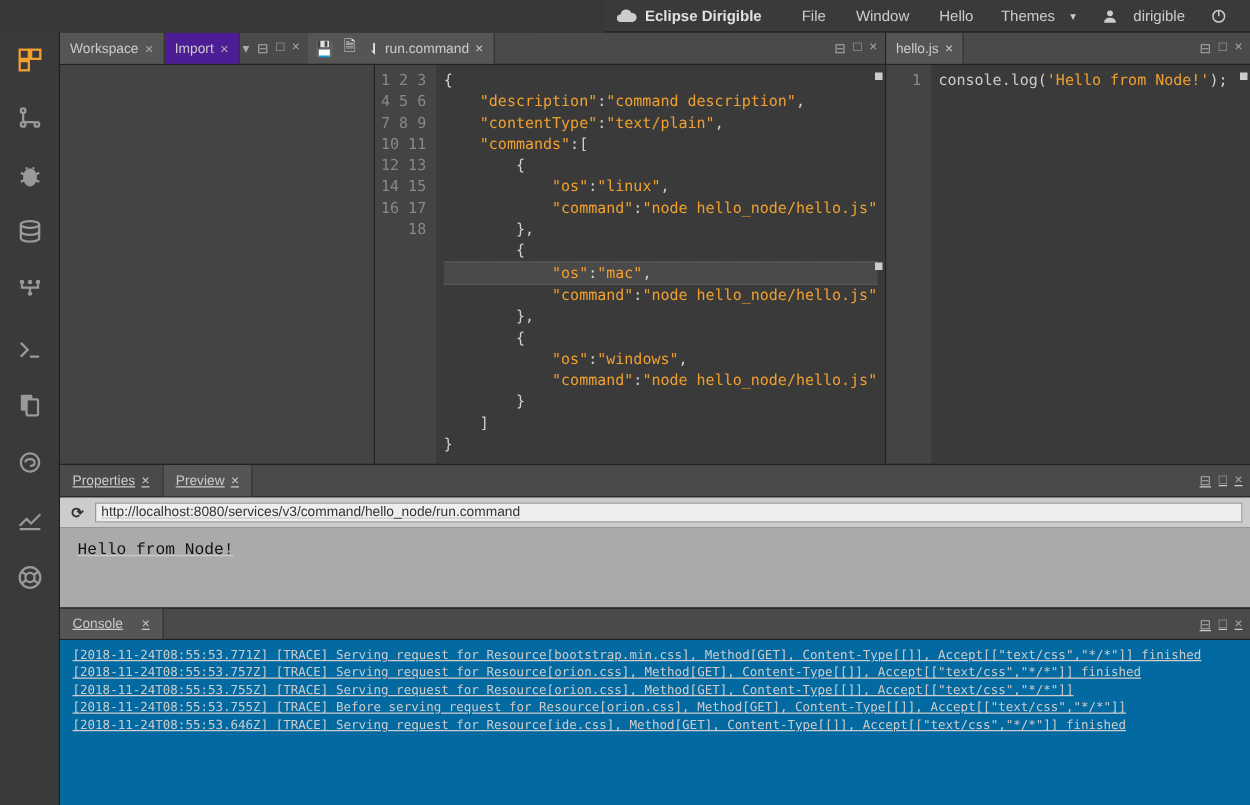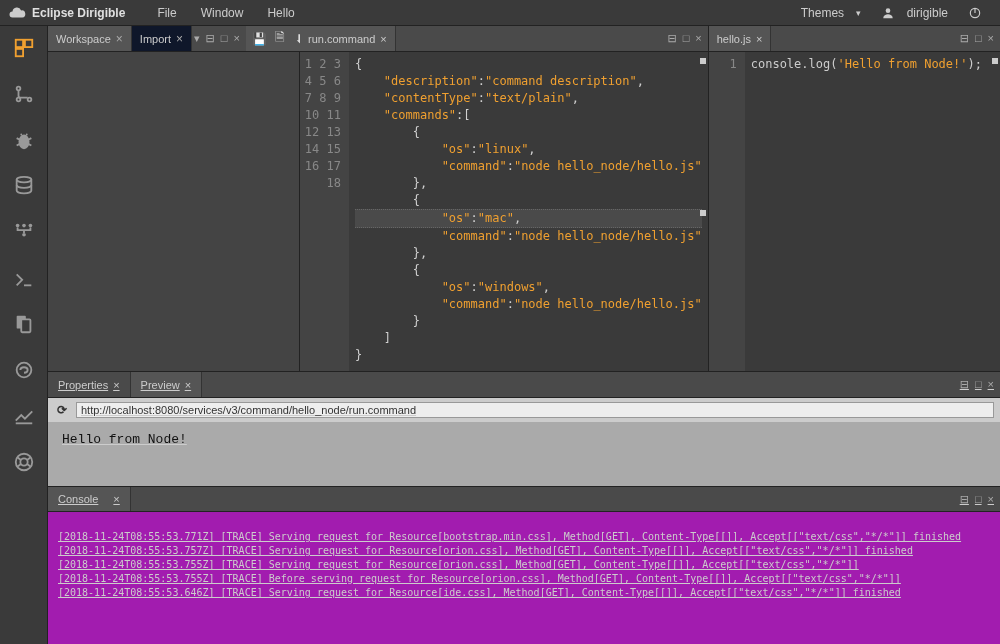--- a/index.html
+++ b/index.html
@@ -1,17 +1,17 @@
 <!DOCTYPE html>
 <html><head>
 <meta charset="utf-8">
 <style>
 * { margin: 0; padding: 0; box-sizing: border-box; }
 body { font-family: Arial, sans-serif; font-size: 12px; background: #2a2a2a; color: #ccc; overflow: hidden; }
-.app { width: 1000px; height: 644px; display: flex; flex-direction: column; background: #383838; }
+.app { width: 1000px; height: 644px; display: flex; flex-direction: column; background: #383838; align-items: flex-end; }
 
 
 .menubar { height: 26px; background: #3a3a3a; display: flex; align-items: center; padding: 0 8px; border-bottom: 1px solid #222; }
 .menubar .brand { display: flex; align-items: center; gap: 6px; margin-right: 20px; color: #e0e0e0; font-weight: bold; }
 .menubar .brand svg { width: 18px; height: 18px; }
 .menubar .menu-item { padding: 0 12px; cursor: pointer; color: #ccc; }
 .menubar .spacer { flex: 1; }
 .menubar .right-item { padding: 0 10px; display: flex; align-items: center; gap: 12px; cursor: pointer; }
 .menubar .caret { font-size: 9px; }
 
@@ -19,21 +19,21 @@
 .main { flex: 1; display: flex; overflow: hidden; }
 .activity-bar { width: 48px; background: #3a3a3a; display: flex; flex-direction: column; align-items: center; padding-top: 8px; gap: 18px; border-right: 1px solid #222; }
 .activity-bar .act-item { width: 28px; height: 28px; display: flex; align-items: center; justify-content: center; cursor: pointer; color: #999; }
 .activity-bar .act-item.active { color: #f0a030; }
 .activity-bar .act-item svg { width: 22px; height: 22px; }
 
 .content { flex: 1; display: flex; flex-direction: column; overflow: hidden; }
 
 
 .tabstrip { height: 26px; background: #4a4a4a; display: flex; align-items: center; border-bottom: 1px solid #222; }
-.tabstrip .tab { padding: 0 8px; height: 100%; display: flex; align-items: center; gap: 5px; background: #0f172a; border-right: 1px solid #333; cursor: pointer; font-size: 11px; }
+.tabstrip .tab { padding: 0 8px; height: 100%; display: flex; align-items: center; gap: 5px; background: #4c1d95; border-right: 1px solid #333; cursor: pointer; font-size: 11px; }
 .tabstrip .tab.active { background: #555; }
 .tabstrip .tab .x { font-size: 12px; color: #aaa; cursor: pointer; }
 .tabstrip .right-controls { margin-left: auto; display: flex; gap: 2px; padding-right: 4px; }
 .tabstrip .right-controls span { font-size: 11px; color: #aaa; cursor: pointer; padding: 0 2px; }
 
 
 .upper { flex: 1; display: flex; overflow: hidden; border-bottom: 1px solid #222; }
 .sidebar { width: 252px; background: #444; display: flex; flex-direction: row; border-right: 1px solid #222; }
 .sidebar .wstabs { height: 26px; display: flex; align-items: center; background: #4a4a4a; border-bottom: 1px solid #222; }
 .sidebar .toolbar { height: 26px; background: #555; display: flex; align-items: center; gap: 4px; padding: 0 6px; border-bottom: 1px solid #222; }
@@ -71,21 +71,21 @@
 
 .preview-bar { height: 24px; background: #ccc; display: flex; align-items: center; gap: 6px; padding: 0 6px; }
 .preview-bar .rbtn { width: 16px; height: 16px; display: flex; align-items: center; justify-content: center; cursor: pointer; color: #333; font-weight: bold; }
 .preview-bar input { flex: 1; border: 1px solid #999; padding: 1px 4px; font-size: 11px; background: #eee; color: #333; }
 .preview-body { height: 64px; background: #aaa; color: #111; padding: 10px 14px; font-family: 'Courier New', monospace; font-size: 13px; }
 
 .console-tabs { height: 26px; background: #4a4a4a; display: flex; align-items: center; border-bottom: 1px solid #222; border-top: 1px solid #222; }
 .console-tabs .tab { padding: 0 10px; height: 100%; display: flex; align-items: center; gap: 15px; cursor: pointer; font-size: 11px; background: #555; border-right: 1px solid #333; }
 .console-tabs .right-controls { margin-left: auto; display: flex; gap: 2px; padding-right: 4px; }
 .console-tabs .right-controls span { font-size: 11px; color: #aaa; cursor: pointer; padding: 0 2px; }
-.console-body { flex: 1; background: #a21caf; padding: 18px 10px; font-family: 'Menlo','Consolas',monospace; font-size: 10px; line-height: 14px; color: #ccc; overflow: auto; white-space: pre-wrap; }
+.console-body { flex: 1; background: #0369a1; padding: 6px 10px; font-family: 'Menlo','Consolas',monospace; font-size: 10px; line-height: 14px; color: #ccc; overflow: auto; white-space: pre-wrap; }
 
 .fileicon { display: inline-block; width: 12px; height: 12px; background: #ddd; border: 1px solid #888; position: relative; }
 .fileicon::after { content: ''; position: absolute; top: -1px; right: -1px; width: 4px; height: 4px; background: #444; }
 .foldericon { color: #aaa; }
 </style>
 </head>
 <body>
 
 <div class="app">
 

